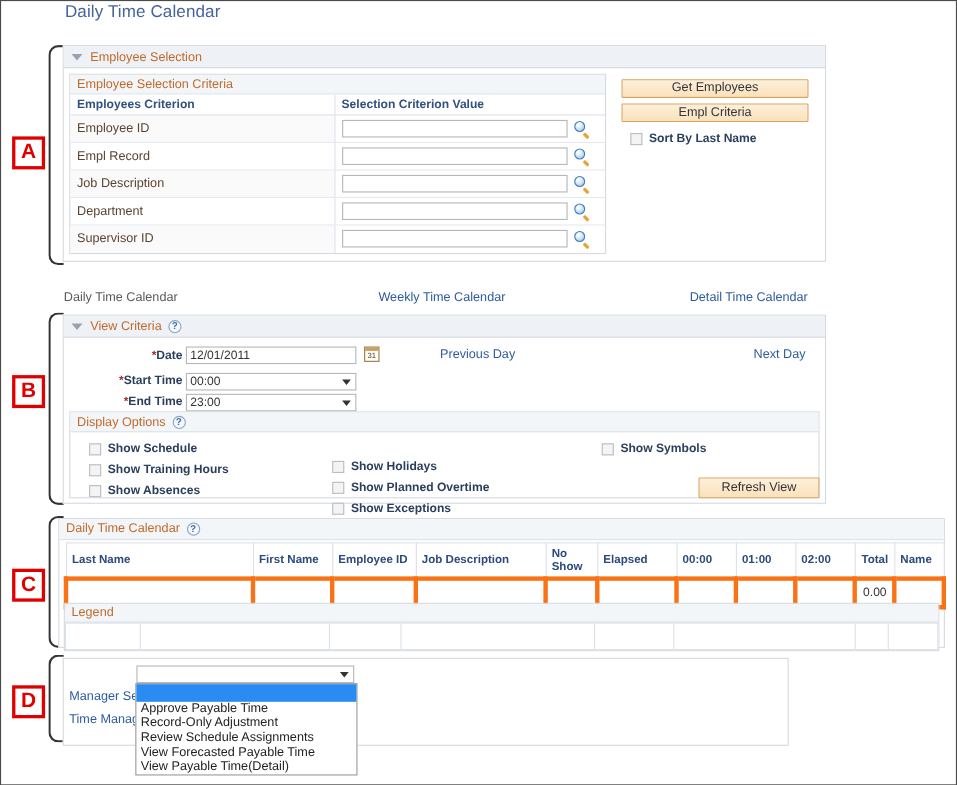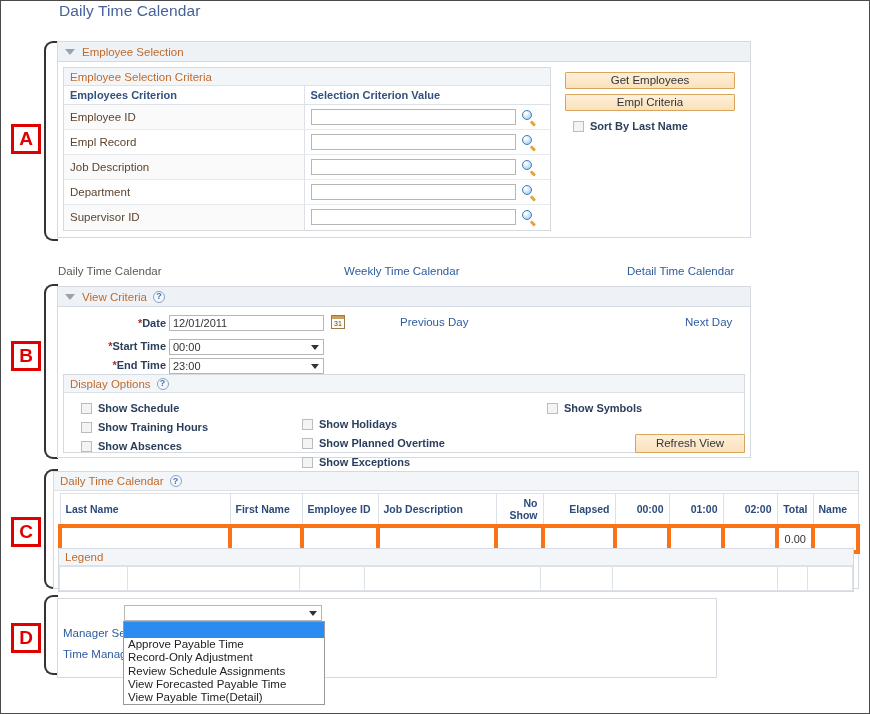--- a/index.html
+++ b/index.html
@@ -186,21 +186,21 @@
   table.grid { border-collapse: collapse; width: 100%; table-layout: fixed; }
   table.grid th {
     font-size: 10.5px; color: #2b4a7d; font-weight: bold;
     border: 1px solid #dde2e8; background: #fff;
     padding: 3px 5px; height: 32px; vertical-align: middle;
   }
   table.grid td {
     border: 4px solid #f97316; background: #fff;
     height: 26px; font-size: 11px; color: #333; padding: 2px 5px;
   }
-  .ta-c { text-align: right; margin-top: 48px; }
+  .ta-c { text-align: left; margin-top: 48px; }
   .ta-r { text-align: right; }
   .ta-l { text-align: left; }
 
   table.legend { border-collapse: collapse; width: 100%; table-layout: fixed; }
   table.legend td { border: 1px solid #dde2e8; height: 24px; background: #fff; }
 
   
   .ddlist {
     position: absolute;
     border: 1px solid #9a9a9a;

